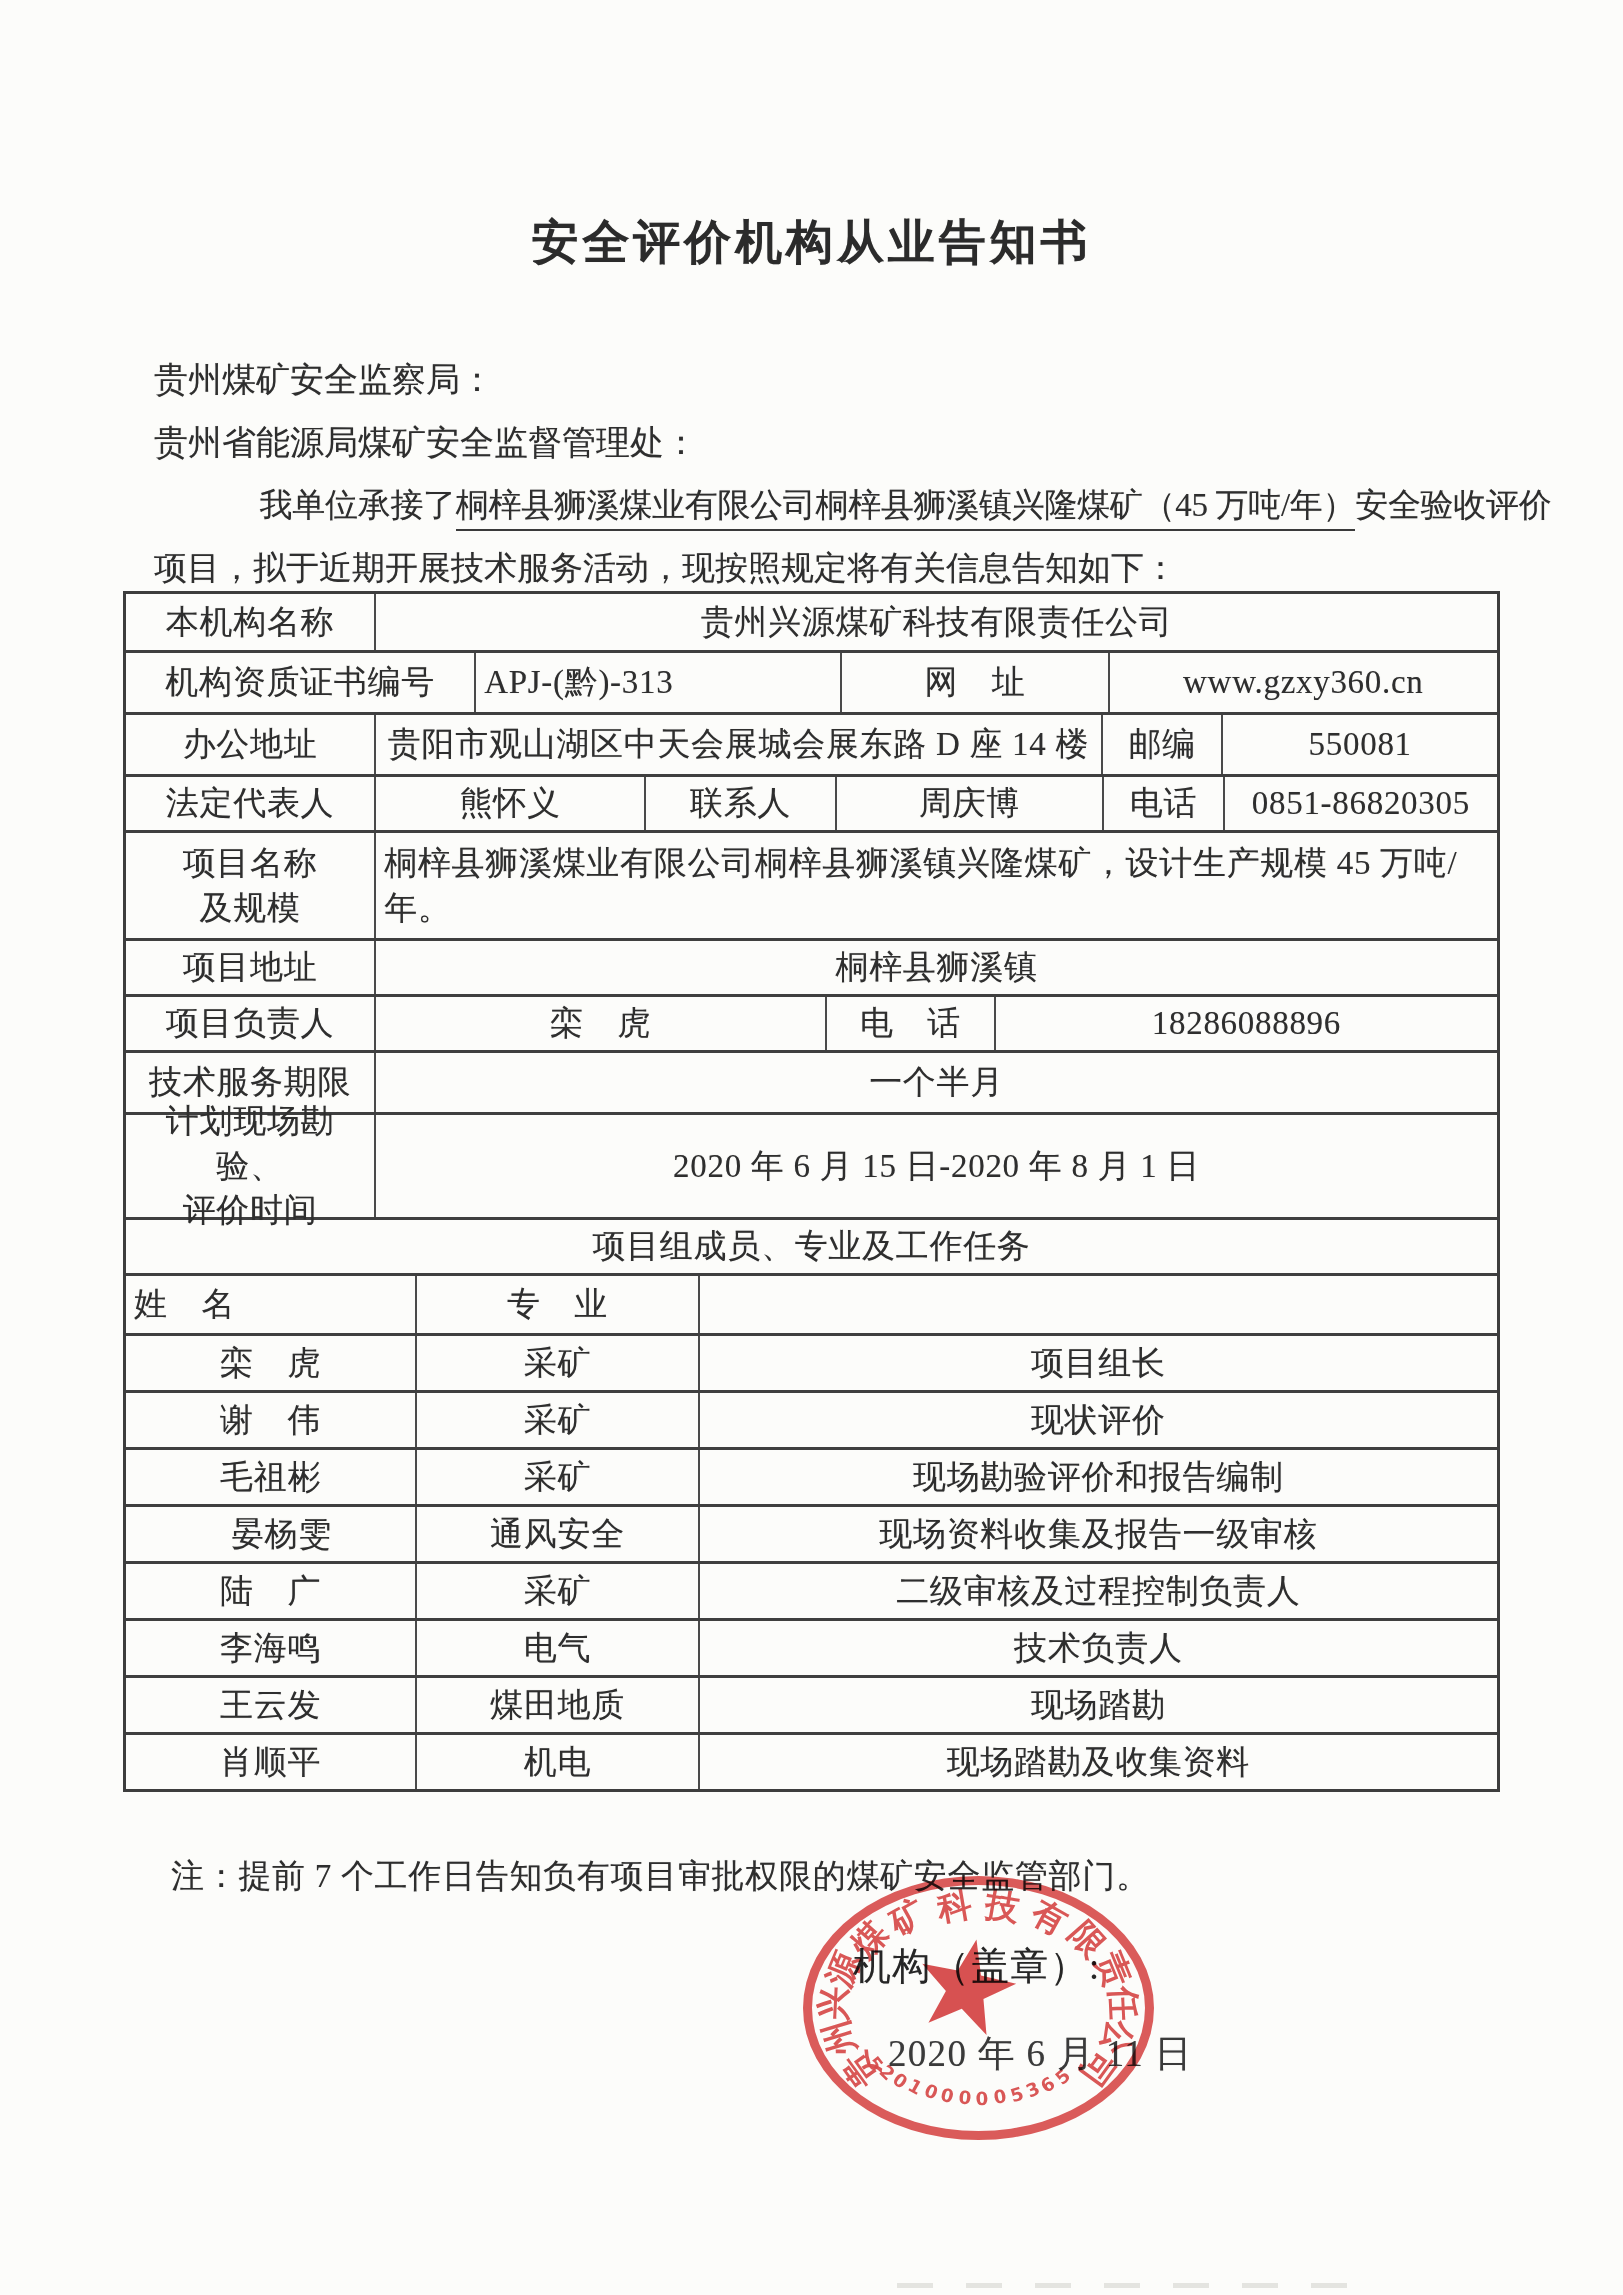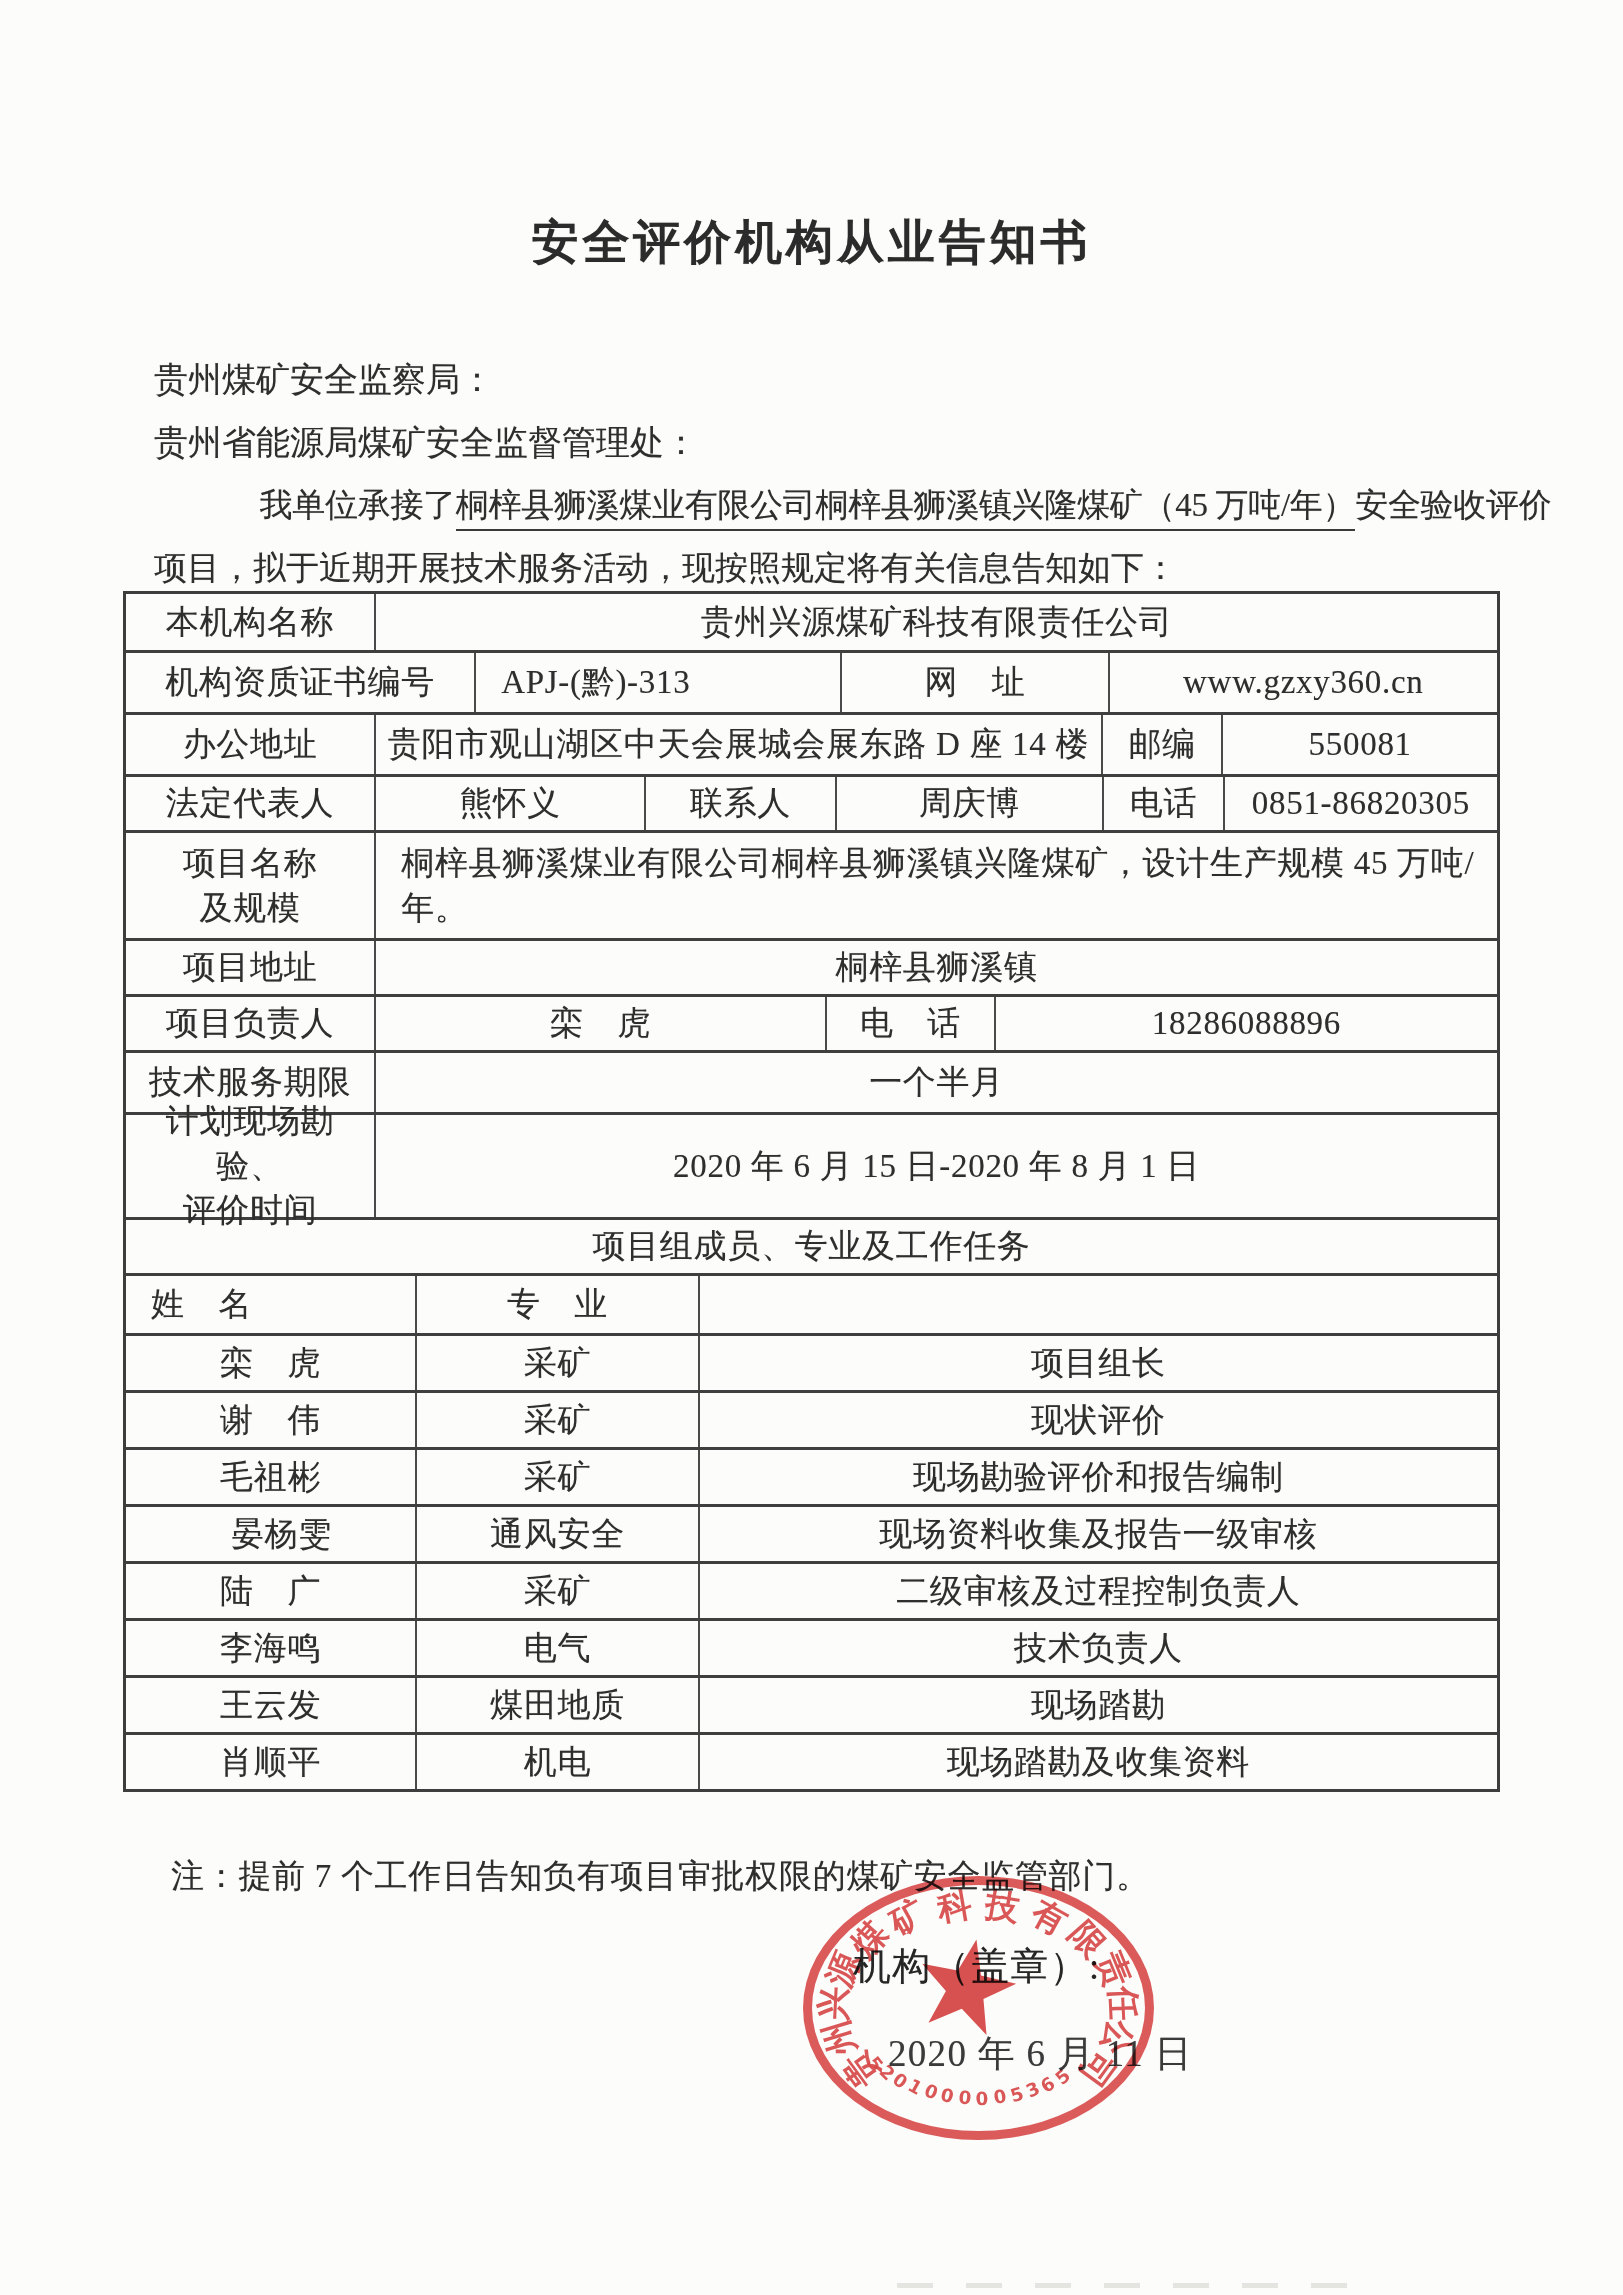--- a/index.html
+++ b/index.html
@@ -28,21 +28,21 @@
   }
   .t-row{display:flex;width:100%;border-top:3.3px solid #3f3f3f;}
   .t-row:first-child{border-top:none;}
   .t-cell{
     display:flex;align-items:center;justify-content:center;text-align:center;
     border-left:2px solid #4a4a4a;font-size:33px;letter-spacing:0.7px;
     white-space:pre-wrap;line-height:1.35;padding:2.6px 6.5px;
     text-shadow:0 0 0.7px rgba(50,50,50,.38);
   }
   .t-cell:first-child{border-left:none;}
-  .t-cell.al{justify-content:flex-start;text-align:left;padding-left:25px;}
+  .t-cell.al{justify-content:flex-start;text-align:left;padding-left:8px;}
   
   .note{position:absolute;left:171px;top:1854px;font-size:33px;letter-spacing:0.7px;}
   .sig-label{position:absolute;left:853px;top:1941px;font-size:38px;letter-spacing:1.3px;color:#262626;}
   .sig-date{position:absolute;left:888px;top:2029px;font-size:37px;letter-spacing:1.3px;color:#3a3a3a;}
   
   .seal{
     position:absolute;left:803px;top:1876px;width:351px;height:264px;
     mix-blend-mode:multiply;opacity:.93;pointer-events:none;
   }
   .seal-ring{

